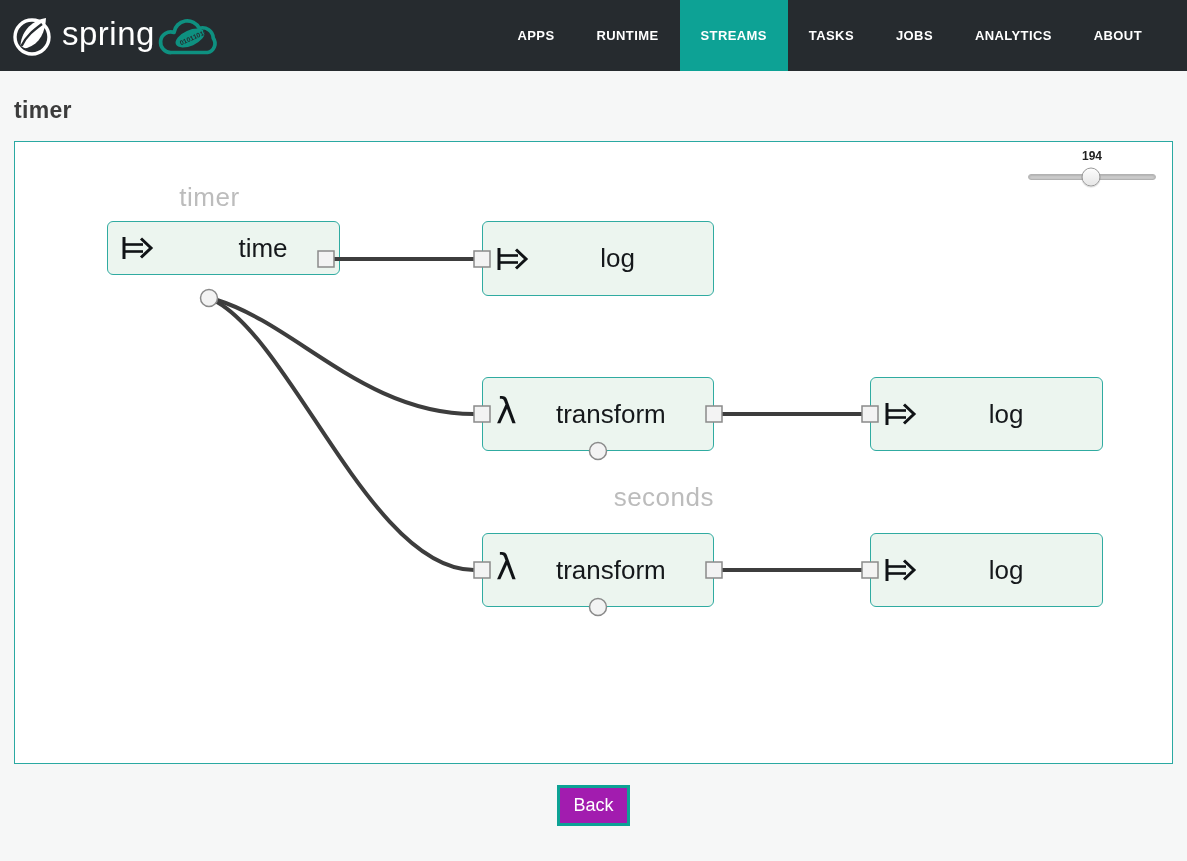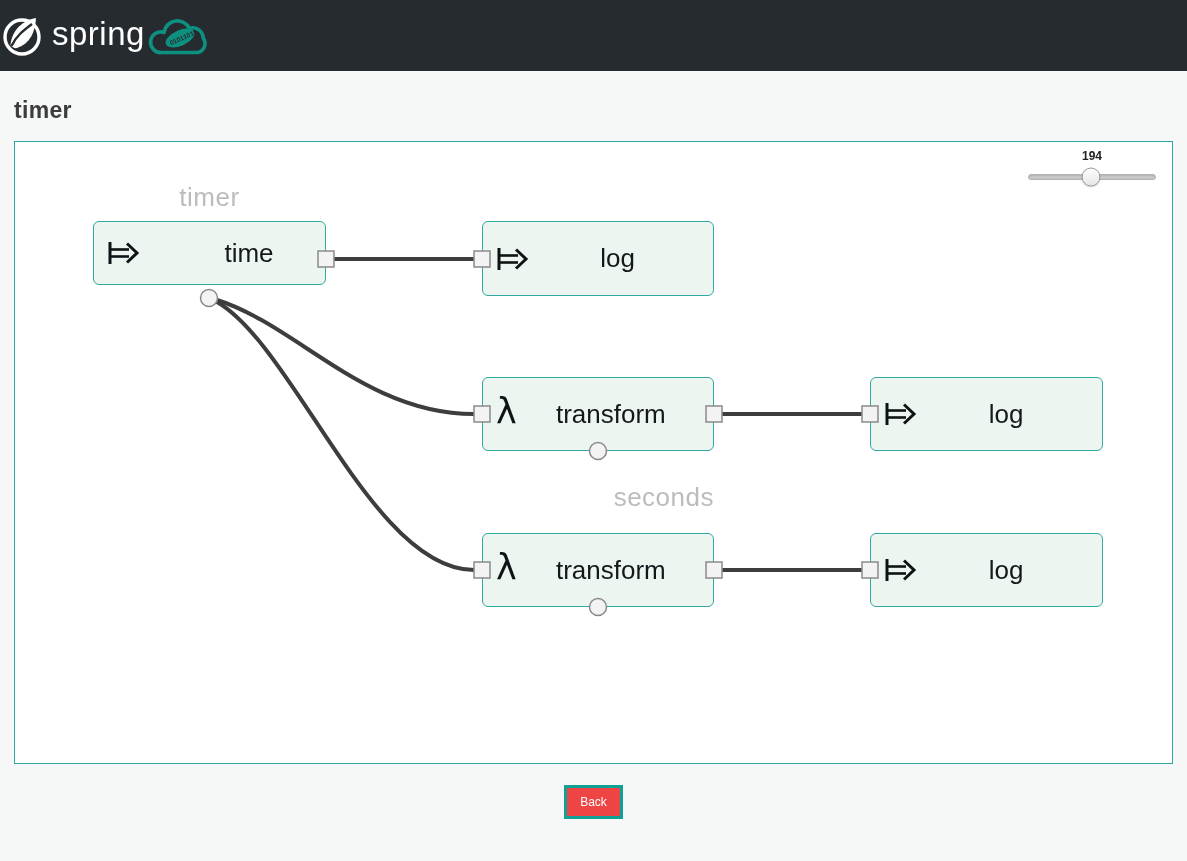--- a/index.html
+++ b/index.html
@@ -9,21 +9,21 @@
     background:#F6F7F7;
     font-family:"Liberation Sans", sans-serif;
     overflow:hidden;
   }
 
   
   .navbar {
     height:71px; background:#262B2F;
     display:flex; justify-content:space-between; align-items:stretch;
   }
-  .brand { display:flex; align-items:center; }
+  .brand { display:flex; align-items:center; padding-left:10px; }
   .brand-name {
     color:#FFFFFF; font-size:33px; font-weight:500;
     letter-spacing:0.5px; margin:0 2px 4px 8px;
   }
   .nav { display:flex; list-style:none; margin:0; padding:0 24px 0 0; }
   .nav-item {
     display:flex; align-items:center; padding:0 21px;
     color:#FFFFFF; font-size:13px; font-weight:700;
     letter-spacing:0.4px; cursor:pointer;
   }
@@ -89,24 +89,24 @@
     position:absolute; left:0; top:0; width:1155px; height:621px;
     z-index:2; pointer-events:none;
   }
   .link { stroke:#3D3D3D; stroke-width:4; fill:none; stroke-linecap:round; }
   .port-sq { fill:#F3F3F3; stroke:#8A8A8A; stroke-width:1.5; }
   .port-circ { fill:#F3F3F3; stroke:#8A8A8A; stroke-width:1.5; }
 
   
   .footer { text-align:center; margin-top:21px; }
   .back-button {
-    background:#ef4444; color:#FFFFFF;
+    background:#a21caf; color:#FFFFFF;
     border:3px solid #0DA295;
     font-family:"Liberation Sans", sans-serif;
-    font-size:12px; padding:7px 13px; cursor:pointer;
+    font-size:18px; padding:7px 13px; cursor:pointer;
   }
 </style>
 </head>
 <body>
 
 <div class="navbar">
   <div class="brand">
     <span style="display:flex">
       <svg width="44" height="44" viewBox="0 0 44 44">
         <circle cx="22" cy="23" r="17" fill="none" stroke="#FFFFFF" stroke-width="3.4"></circle>
@@ -118,37 +118,46 @@
     <span style="display:flex">
       <svg width="64" height="52" viewBox="0 0 62 50">
         <path d="M14 41 a10 10 0 1 1 2.5 -19.5 a13 13 0 0 1 24.5 -4 a10.5 10.5 0 0 1 13.5 9.5 a9 9 0 0 1 -5.5 14 z" fill="none" stroke="#0E9080" stroke-width="3.6" stroke-linejoin="round"></path>
         <g transform="rotate(-24 32 27)">
           <ellipse cx="32" cy="27" rx="15" ry="7.5" fill="#0E9080"></ellipse>
           <text x="21" y="30" font-size="6.5" fill="#262B2F" font-weight="700">01011010</text>
         </g>
       </svg>
     </span>
   </div>
+  <ul class="nav">
+    <li class="nav-item">APPS</li>
+    <li class="nav-item">RUNTIME</li>
+    <li class="nav-item active">STREAMS</li>
+    <li class="nav-item">TASKS</li>
+    <li class="nav-item">JOBS</li>
+    <li class="nav-item">ANALYTICS</li>
+    <li class="nav-item">ABOUT</li>
+  </ul>
 </div>
 
 <div class="page-title">timer</div>
 
 <div class="canvas">
 
   <div class="zoom-control">
     <span class="zoom-value">194</span>
     <div class="zoom-track">
       <div class="zoom-thumb"></div>
     </div>
   </div>
 
   <div class="stream-label" style="left:78px; top:40px; width:233px;">timer</div>
   <div class="stream-label" style="left:467px; top:340px; width:232px;text-align:right;">seconds</div>
 
-  <div class="node" style="left:78px; top:79px; width:233px; height:64px;gap:40px;">
+  <div class="node" style="left:92px; top:79px; width:233px; height:54px;gap:40px;">
     <span class="node-icon">
       <svg width="34" height="26" viewBox="0 0 34 26">
         <line x1="3" y1="2" x2="3" y2="24" stroke="#101316" stroke-width="3"></line>
         <line x1="3" y1="9.5" x2="22" y2="9.5" stroke="#101316" stroke-width="2.6"></line>
         <line x1="3" y1="16.5" x2="22" y2="16.5" stroke="#101316" stroke-width="2.6"></line>
         <path d="M20 3.5 L30 13 L20 22.5" fill="none" stroke="#101316" stroke-width="3"></path>
       </svg>
     </span>
     <span class="node-label">time</span>
   </div>

